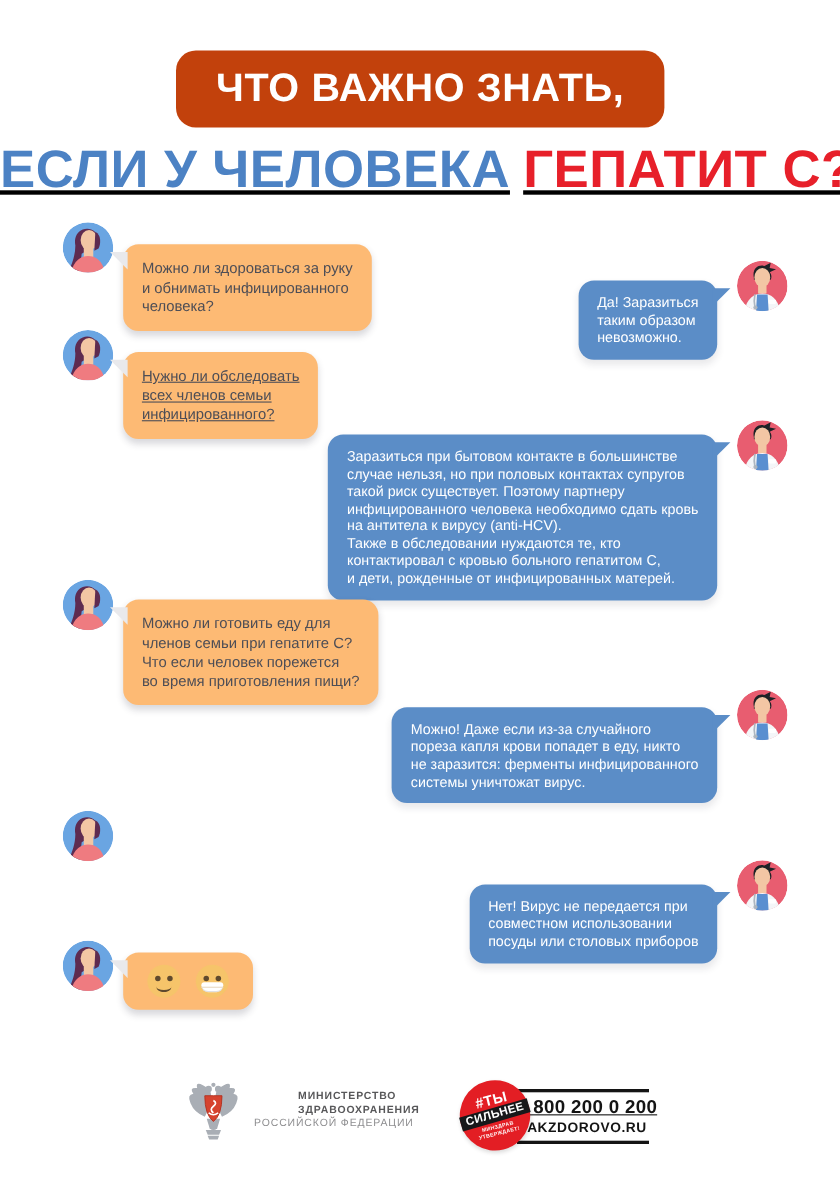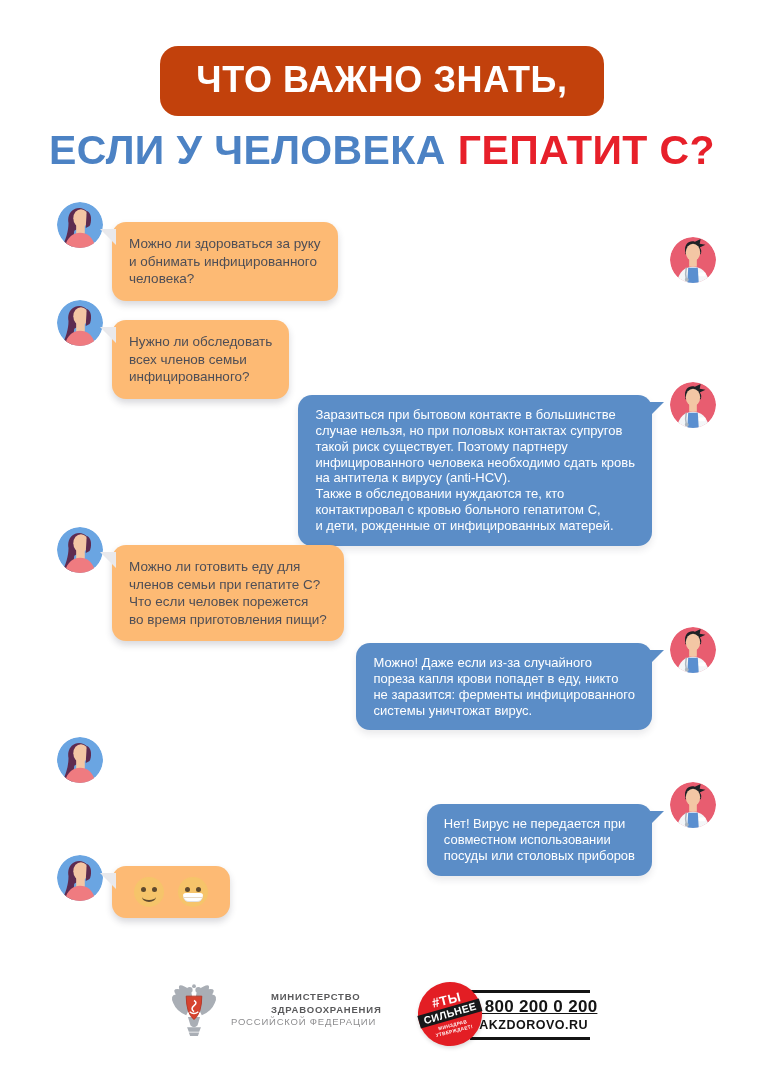--- a/index.html
+++ b/index.html
@@ -5,21 +5,21 @@
   html,body{margin:0;padding:0;background:#fff;}
   body{font-family:"Liberation Sans", sans-serif;}
   .poster{position:relative;width:764px;height:1080px;background:#ffffff;overflow:hidden;margin:0 auto;}
 
   
   .title-badge{
     margin:46px auto 0;width:fit-content;background:#c2410c;color:#fff;
     font-weight:bold;font-size:36px;letter-spacing:.6px;
     padding:13px 36px 15px;border-radius:18px;text-align:center;
   }
-  .title-line2{margin-top:11px;text-align:center;font-weight:bold;font-size:41px;letter-spacing:.4px;white-space:nowrap;}
+  .title-line2{margin-top:11px;text-align:center;font-weight:bold;font-size:48px;letter-spacing:.4px;white-space:nowrap;text-decoration:underline;}
   .title-line2 .blue{color:#4c82c4;}
   .title-line2 .red{color:#e7202a;margin-left:12px;}
 
   
   .av{position:absolute;width:46px;height:46px;border-radius:50%;overflow:hidden;}
   .av svg{display:block;width:46px;height:46px;}
   .bb{position:absolute;width:fit-content;border-radius:14px;}
   .bb p{margin:0;white-space:pre;}
   .bb.gray{background:#fdba74;color:#4e4e56;padding:13px 17px;box-shadow:0 4px 7px rgba(40,40,60,.18);}
   .bb.gray p{font-size:13.5px;line-height:1.30;}
@@ -30,21 +30,21 @@
     border:solid transparent;border-width:0 16px 16px 0;border-right-color:#e9e9ec;
   }
   .bb.blue::before{
     content:"";position:absolute;right:-12px;top:7px;width:0;height:0;
     border:solid transparent;border-width:0 0 16px 16px;border-left-color:#5b8dc7;
   }
 
   
   #av1{left:57px;top:202px;} #bb1{left:112px;top:222px;}
   #av2{left:670px;top:237px;} #bb2{right:112px;top:255px;}
-  #av3{left:57px;top:300px;} #bb3{left:112px;top:320px;}
+  #av3{left:57px;top:300px;} #bb3{left:112px;top:320px;text-decoration:underline;}
   #av4{left:670px;top:382px;} #bb4{right:112px;top:395px;}
   #av5{left:57px;top:527px;} #bb5{left:112px;top:545px;}
   #av6{left:670px;top:627px;} #bb6{right:112px;top:643px;}
   #av7{left:57px;top:737px;} #bb7{left:112px;top:757px;}
   #av8{left:670px;top:782px;} #bb8{right:112px;top:804px;}
   #av9{left:57px;top:855px;} #bb9{left:112px;top:866px;padding:11px 22px;}
 
   
   .emoji-wrap{display:flex;gap:14px;align-items:center;}
   .emoji{position:relative;width:30px;height:30px;border-radius:50%;background:#f6c46a;}
@@ -109,20 +109,25 @@
         <circle cx="24" cy="24" r="24" fill="#e85d70"></circle>
         <path d="M16 16 C14 7 21 3 26 5 L32 2 L31 7 L37 8 L31 11 C33 13 33 16 32 18 L16 18 Z" fill="#1e2226"></path>
         <ellipse cx="24" cy="16" rx="7.5" ry="9" fill="#f3c6a4"></ellipse>
         <path d="M20 23 h8 v8 h-8 z" fill="#f3c6a4"></path>
         <path d="M7 48 C9 36 16 31 24 31 C32 31 39 36 41 48 Z" fill="#f4f6f8"></path>
         <path d="M19 32 L29 32 L30 48 L18 48 Z" fill="#5a8fd0"></path>
         <path d="M17 32 C16 37 16 40 17 44" stroke="#aeb6bf" stroke-width="1.6" fill="none"></path>
         <circle cx="17.5" cy="44.5" r="2" fill="#aeb6bf"></circle>
         <rect x="30" y="37" width="7" height="4" rx="1" fill="#ffffff"></rect>
       </svg>
+  </div>
+  <div class="bb blue" id="bb2">
+    <p>Да! Заразиться
+таким образом
+невозможно.</p>
   </div>
 
   <div class="av" id="av3">
     <svg viewBox="0 0 48 48">
         <circle cx="24" cy="24" r="24" fill="#6aa5e2"></circle>
         <path d="M33 21 C36 9 26 4 19 7 C12 10 11 17 12 22 C12 31 9 39 6 46 L16 48 L18 30 Z" fill="#5e2b50"></path>
         <ellipse cx="25" cy="17" rx="8" ry="9.5" fill="#f3c6a4"></ellipse>
         <path d="M20 23 h9 v10 h-9 z" fill="#f3c6a4"></path>
         <path d="M31 9 C37 12 36 21 34 25 L30 27 Z" fill="#5e2b50"></path>
         <path d="M8 48 C10 36 18 32 24 32 C31 32 38 36 40 48 Z" fill="#ef7b80"></path>

